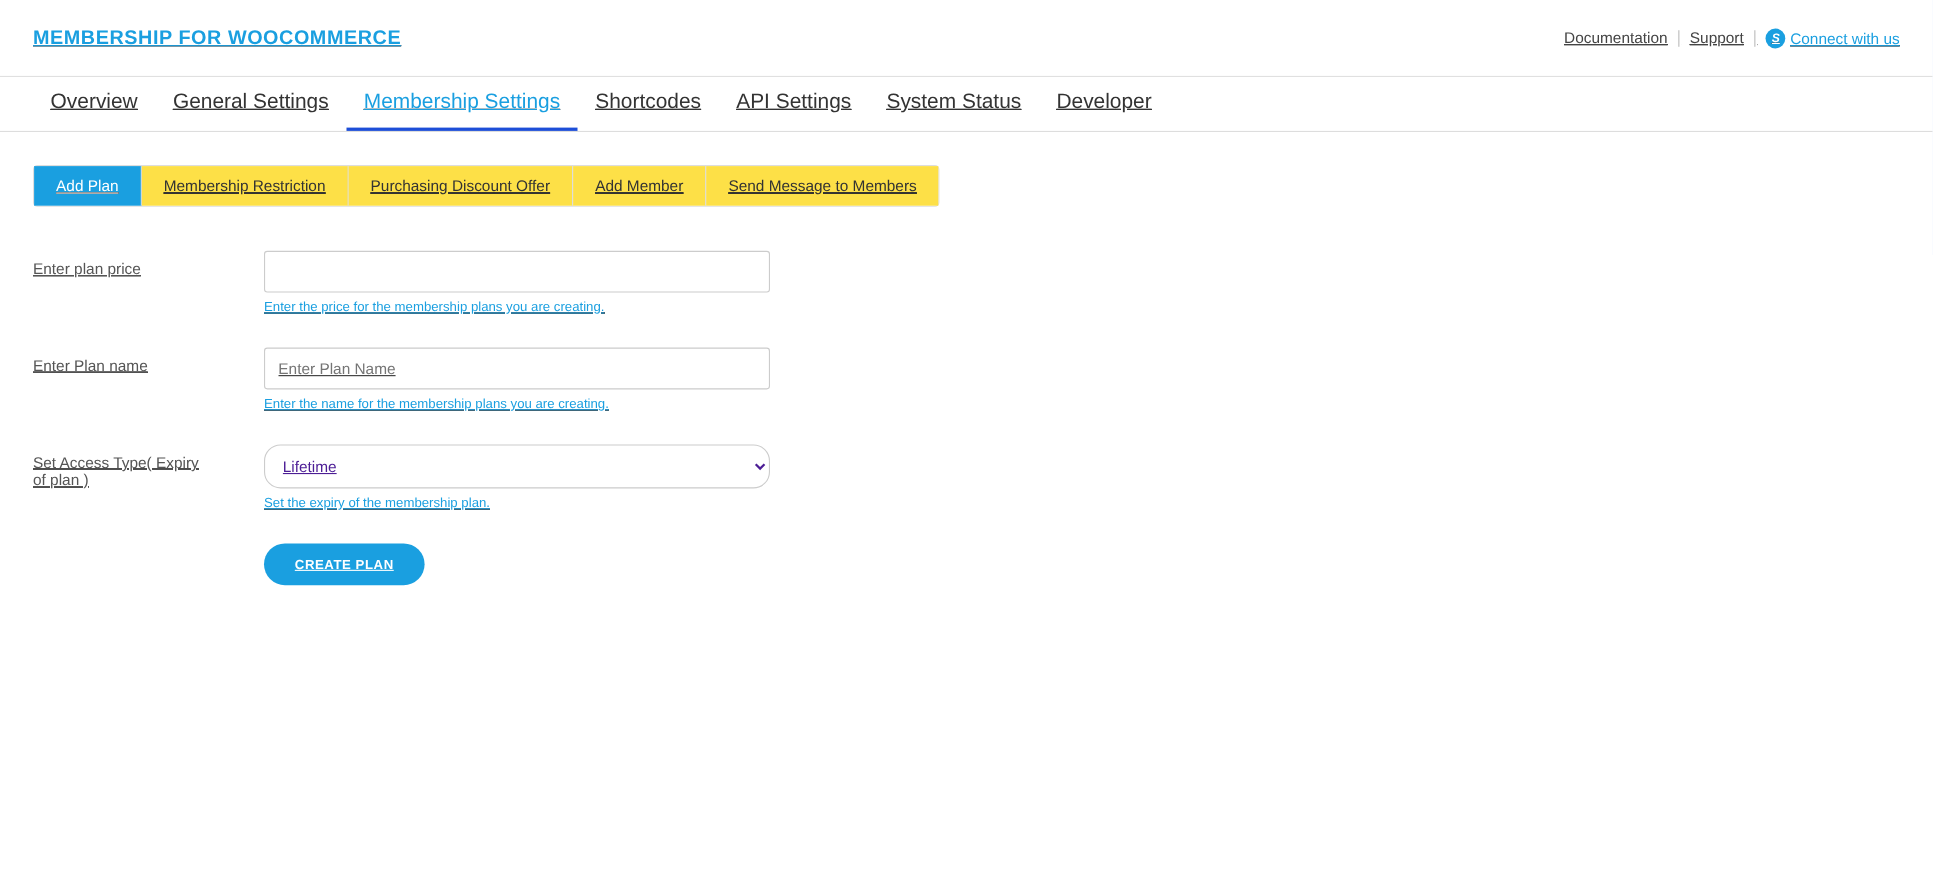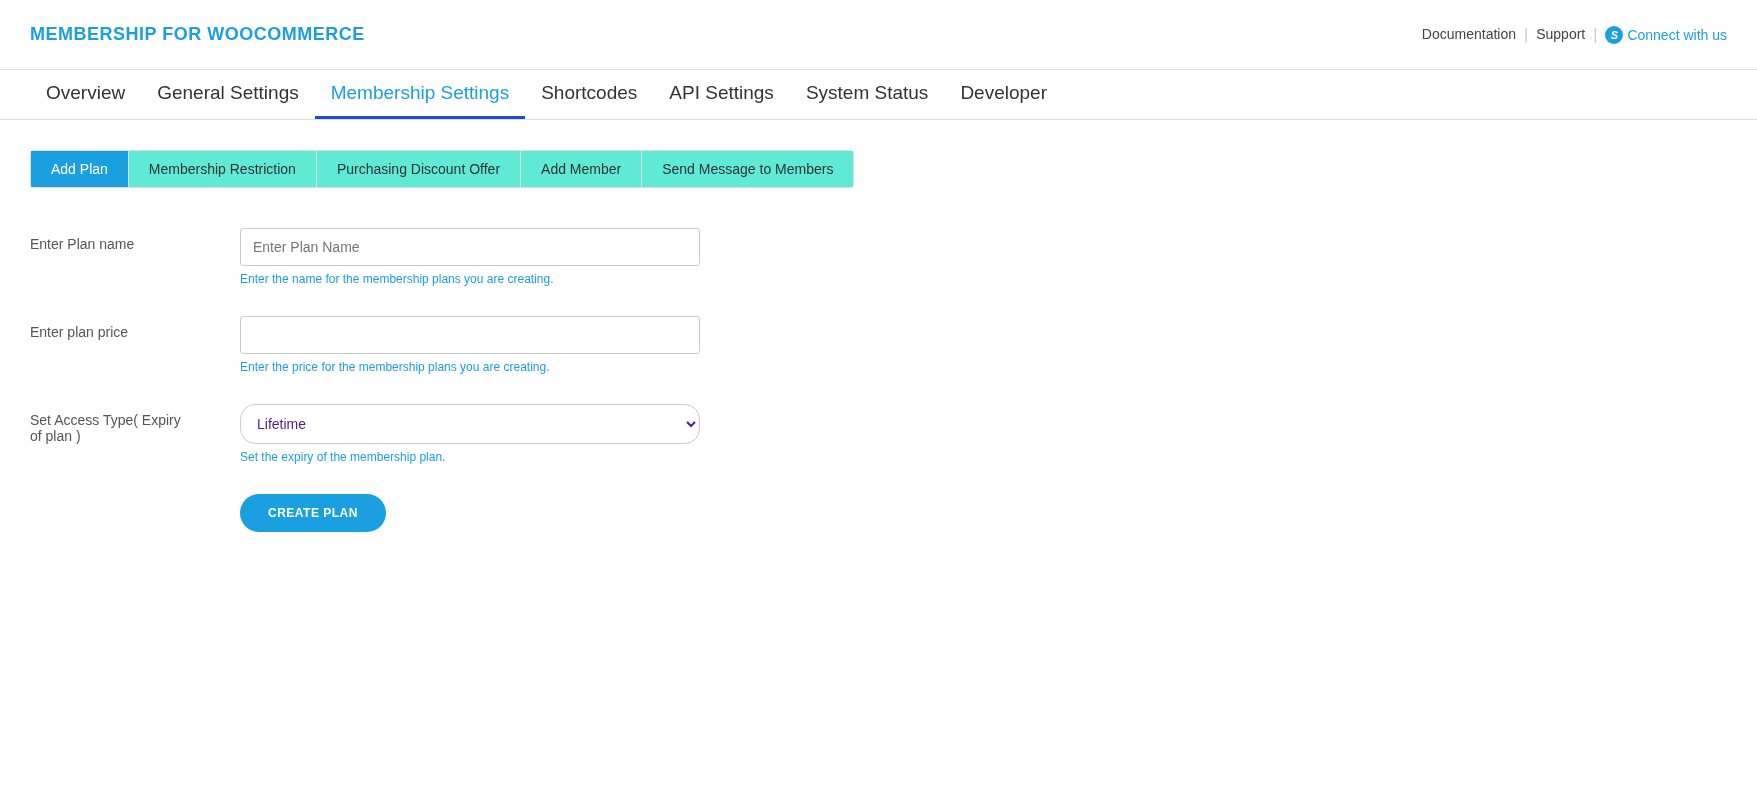--- a/index.html
+++ b/index.html
@@ -1,15 +1,15 @@
 <!DOCTYPE html>
 <html><head>
   <meta charset="utf-8">
   <style>
-    * { box-sizing: border-box; margin: 0; padding: 0; }
+    * { box-sizing: border-box; margin: 0; padding: 0; text-decoration: underline; }
     body { font-family: Arial, sans-serif; font-size: 14px; background: #f0f6ff; color: #333; }
 
     
     .top-bar {
       background: #fff;
       border-bottom: 1px solid #e0e0e0;
       padding: 0 30px;
       display: flex;
       align-items: center;
       justify-content: space-between;
@@ -94,21 +94,21 @@
       border-radius: 4px;
       overflow: visible;
       margin-bottom: 30px;
       width: fit-content;
     }
     .sub-tab {
       padding: 10px 20px;
       font-size: 14px;
       cursor: pointer;
       color: #333;
-      background: #5eead4;
+      background: #fde047;
       border-right: 1px solid #ddd;
       white-space: nowrap;
     }
     .sub-tab:last-child {
       border-right: none;
     }
     .sub-tab.active {
       background: #1a9fe0;
       color: #fff;
       font-weight: 500;
@@ -214,35 +214,35 @@
     <div class="sub-tab active">Add Plan</div>
     <div class="sub-tab">Membership Restriction</div>
     <div class="sub-tab">Purchasing Discount Offer</div>
     <div class="sub-tab">Add Member</div>
     <div class="sub-tab">Send Message to Members</div>
   </div>
 
   <div class="form-section">
 
     <div class="form-row">
+      <div class="form-label">Enter plan price</div>
+      <div class="form-field-wrap">
+        <input type="text" class="form-input" style="">
+        <div class="form-hint">
+          <span>Enter the price for the membership plans you are creating.</span>
+        </div>
+      </div>
+    </div>
+
+    <div class="form-row">
       <div class="form-label">Enter Plan name</div>
       <div class="form-field-wrap">
         <input type="text" class="form-input" placeholder="Enter Plan Name" style="">
         <div class="form-hint">
           <span>Enter the name for the membership plans you are creating.</span>
-        </div>
-      </div>
-    </div>
-
-    <div class="form-row">
-      <div class="form-label">Enter plan price</div>
-      <div class="form-field-wrap">
-        <input type="text" class="form-input" style="">
-        <div class="form-hint">
-          <span>Enter the price for the membership plans you are creating.</span>
         </div>
       </div>
     </div>
 
     <div class="form-row">
       <div class="form-label">
         <span>Set Access Type( Expiry</span><br>
         <span>of plan )</span>
       </div>
       <div class="form-field-wrap">

